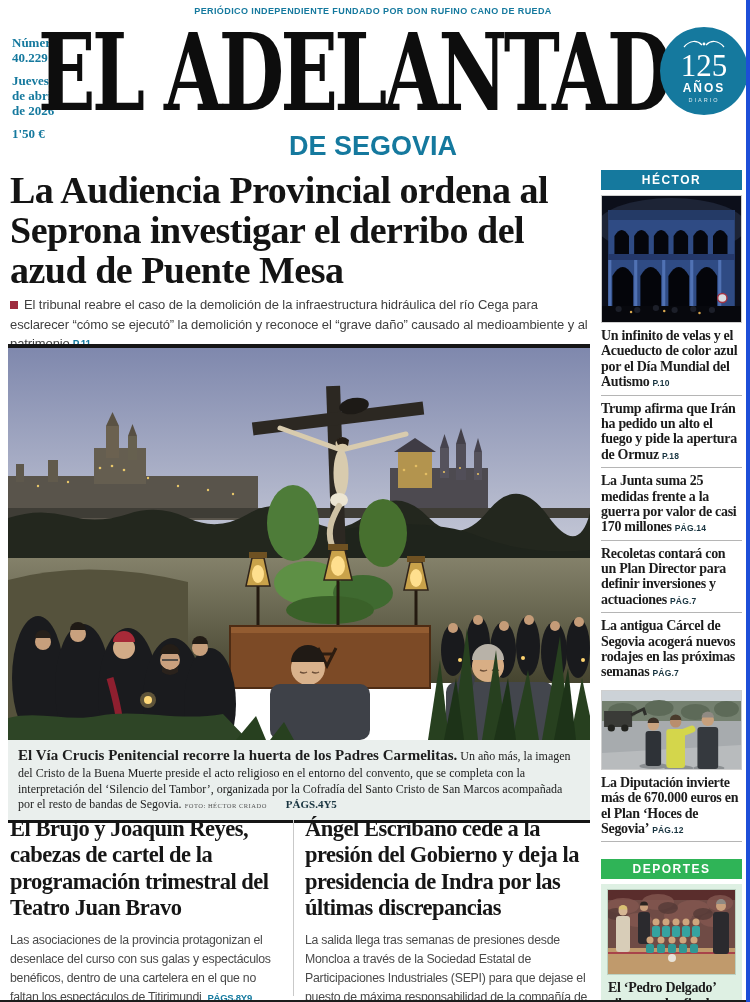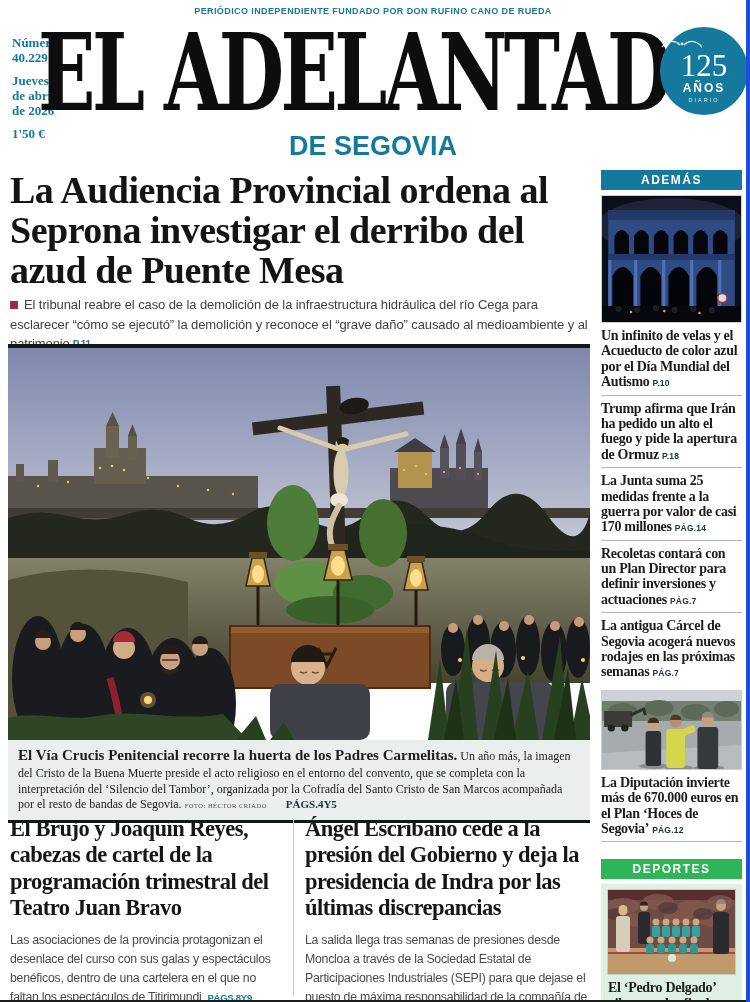--- a/index.html
+++ b/index.html
@@ -13,21 +13,21 @@
            font-family:"Liberation Sans",sans-serif;font-weight:bold;font-size:9px;
            letter-spacing:.4px;color:#15799e;}
   .issue{position:absolute;top:36px;left:12px;width:98px;text-align:left;color:#15799e;
          font-weight:bold;font-size:13px;line-height:1.15;}
   .issue .gap{height:8px;}
   .masthead-wrap{position:absolute;left:110px;top:20px;width:548px;height:104px;
                  display:flex;align-items:center;justify-content:center;}
   .masthead{font-family:"DejaVu Serif",serif;font-weight:bold;font-size:82px;color:#0d0d0d;
             letter-spacing:-4px;white-space:nowrap;transform:scale(.92,1.3);}
   .badge{position:absolute;left:660px;top:27px;width:88px;height:88px;border-radius:50%;
-         background:#15799e;color:#fff;display:flex;flex-direction:column;
+         background:#15799e;color:#fff;display:flex;flex-direction:column;align-items:center;
          justify-content:center;text-align:center;}
   .badge .years{font-size:31px;line-height:1;margin-top:1px;font-family:"Liberation Serif",serif;}
   .badge .anos{font-family:"Liberation Sans",sans-serif;font-weight:bold;font-size:12px;
                letter-spacing:2px;line-height:1.2;}
   .badge .diario{font-family:"Liberation Sans",sans-serif;font-size:5.5px;letter-spacing:2px;
                  opacity:.85;margin-top:1px;}
   .segovia-row{position:absolute;top:131px;left:8px;right:8px;display:flex;align-items:center;flex-direction:column;}
   .segovia-row .rule{flex:1;height:4px;background:#15799e;}
   .de-segovia{margin:0 10px;font-family:"Liberation Sans",sans-serif;font-weight:bold;
               font-size:27px;color:#15799e;letter-spacing:0;}
@@ -315,21 +315,21 @@
   </div>
   <div class="vdivider"></div>
   <div class="story-mid">
     <div class="story-headline">Ángel Escribano cede a la presión del Gobierno y deja la presidencia de Indra por las últimas discrepancias</div>
     <div class="story-body">
       <span>La salida llega tras semanas de presiones desde Moncloa a través de la Sociedad Estatal de Participaciones Industriales (SEPI) para que dejase el puesto de máxima responsabilidad de la compañía de tecnología y defensa</span>
     </div>
   </div>
 
   <div class="sidebar">
-    <div class="bar bar-ademas">ADEMÁS</div>
+    <div class="bar bar-ademas">HÉCTOR</div>
 
     <svg class="sb-photo" viewBox="0 0 134 126" width="139" height="126" preserveAspectRatio="none">
       <rect width="134" height="126" fill="#0c0f1a"></rect>
       <ellipse cx="67" cy="30" rx="72" ry="28" fill="#1d2436"></ellipse>
       <rect x="6" y="14" width="122" height="96" fill="#2f4b84"></rect>
       <rect x="6" y="14" width="122" height="10" fill="#243a66"></rect>
       <g fill="#05060c">
         <path d="M12,58 L12,40 Q19,28 26,40 L26,58 Z"></path>
           <path d="M31,58 L31,40 Q38,28 45,40 L45,58 Z"></path>
         <path d="M50,58 L50,40 Q57,28 64,40 L64,58 Z"></path>

